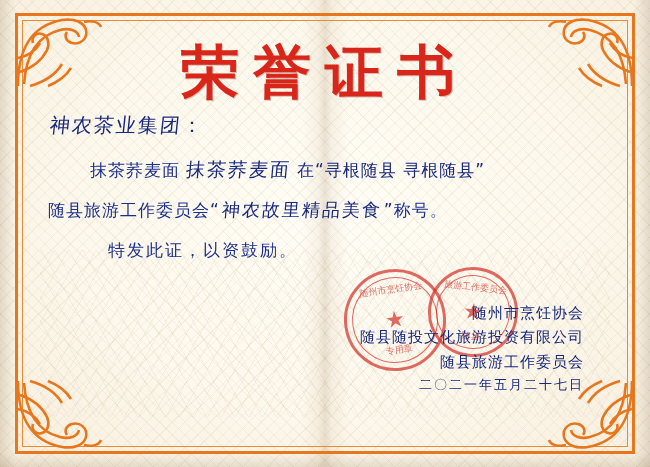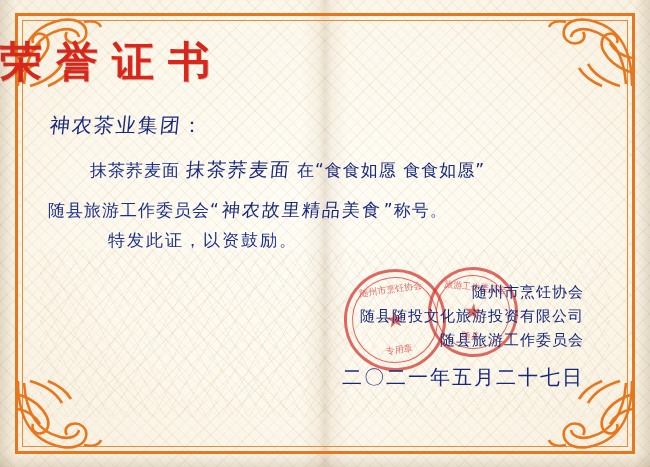--- a/index.html
+++ b/index.html
@@ -82,23 +82,24 @@
   .corner.tl { left: 14px;  top: 12px; }
   .corner.tr { right: 14px; top: 12px;  transform: scaleX(-1); }
   .corner.bl { left: 14px;  bottom: 12px; transform: scaleY(-1); }
   .corner.br { right: 14px; bottom: 12px; transform: scale(-1,-1); }
 
   
   .title {
     position: absolute;
     left: 0; right: 0;
     top: 34px;
+    text-align: center;
     font-family: "DejaVu Serif", "Liberation Serif", serif;
     font-weight: bold;
-    font-size: 42px;
+    font-size: 58px;
     letter-spacing: 14px;
     color: #d8271a;
     text-shadow: 1px 1px 0 rgba(120,10,0,.25);
   }
 
   
   .body-text {
     position: absolute;
     left: 48px;
     right: 48px;
@@ -115,21 +116,21 @@
     letter-spacing: 2px;
     margin-left: 2px;
     display: inline-block;
     transform: skewX(-6deg);
     border-bottom: 0;
   }
   .colon { font-size: 20px; color: #17287e; }
 
   .line2 { margin-top: 16px; padding-left: 42px; line-height: 1.5; }
   .line3 { margin-top: 12px; line-height: 1.5; }
-  .line4 { margin-top: 6px; padding-left: 60px; letter-spacing: 2px; }
+  .line4 { margin-top: 16px; padding-left: 60px; letter-spacing: 2px; }
 
   .phrase { letter-spacing: 1px; }
 
   .prod-name {
     display: inline-block;
     color: #16287e;
     font-size: 19px;
     letter-spacing: 2px;
     padding: 0 6px;
     transform: skewX(-5deg);
@@ -153,24 +154,22 @@
     right: 66px;
     bottom: 72px;
     text-align: right;
     color: #16287e;
     font-family: "DejaVu Sans", "Liberation Sans", sans-serif;
     font-size: 15px;
     line-height: 1.62;
     letter-spacing: 1px;
   }
   .sig-date {
-    margin-top: 10px;
-    font-size: 20px;
+    font-size: 13px;
     letter-spacing: 2px;
-    font-family: Liberation Mono, monospace;
   }
 
   
   .seal {
     position: absolute;
     border: 3px solid #d4322b;
     border-radius: 50%;
     color: #d4322b;
     opacity: .72;
     pointer-events: none;
@@ -285,21 +284,21 @@
   </div>
 
   <div class="title">荣誉证书</div>
 
   <div class="body-text">
     <div class="line line1">
       <span class="recipient">神农茶业集团</span><span class="colon">：</span>
     </div>
 
     <div class="line line2">
-      <span class="phrase">抹茶荞麦面</span><span class="prod-name">抹茶荞麦面</span><span class="phrase">在</span><span class="quoted">“</span><span class="quoted">食食如愿 食食如愿</span><span class="quoted">”</span>
+      <span class="phrase">抹茶荞麦面</span><span class="prod-name">抹茶荞麦面</span><span class="phrase">在</span><span class="quoted">“</span><span class="quoted">寻根随县 寻根随县</span><span class="quoted">”</span>
     </div>
 
     <div class="line line3">
       <span class="phrase">随县旅游工作委员会</span><span class="quoted">“</span><span class="honor">神农故里精品美食</span><span class="quoted">”</span><span class="phrase">称号。</span>
     </div>
 
     <div class="line line4">特发此证，以资鼓励。</div>
   </div>
 
   <div class="seal seal-1">

